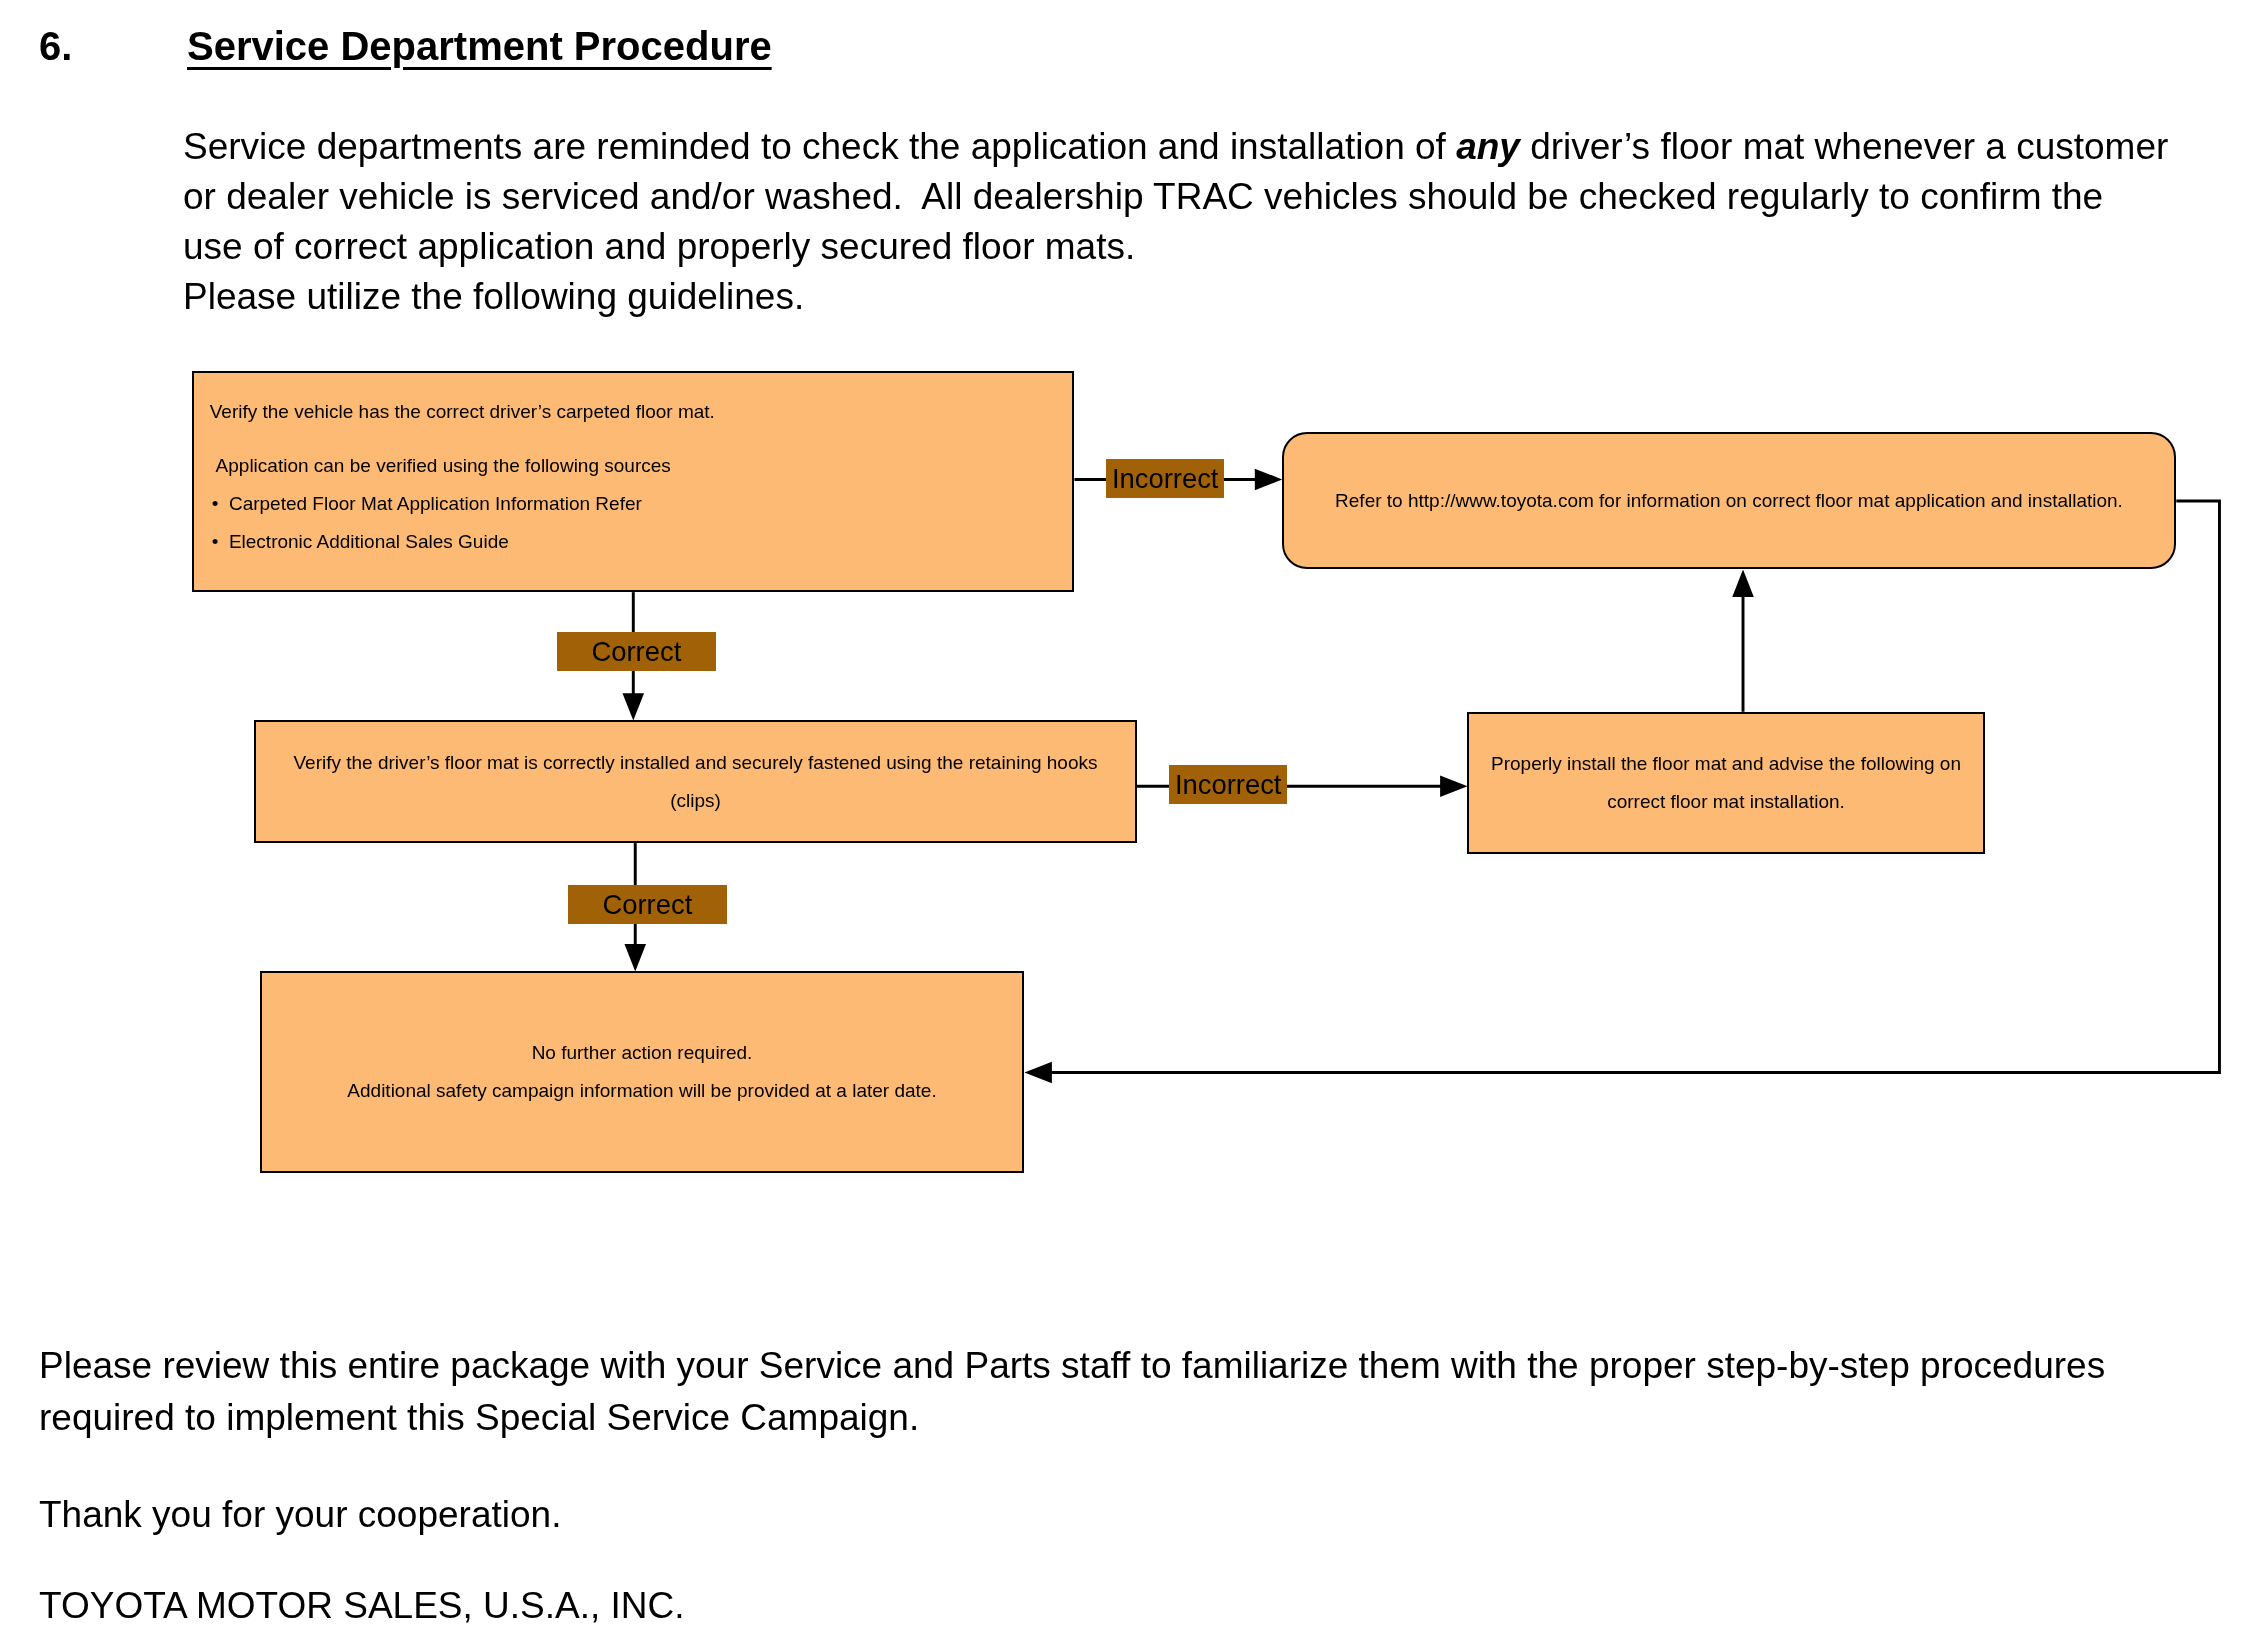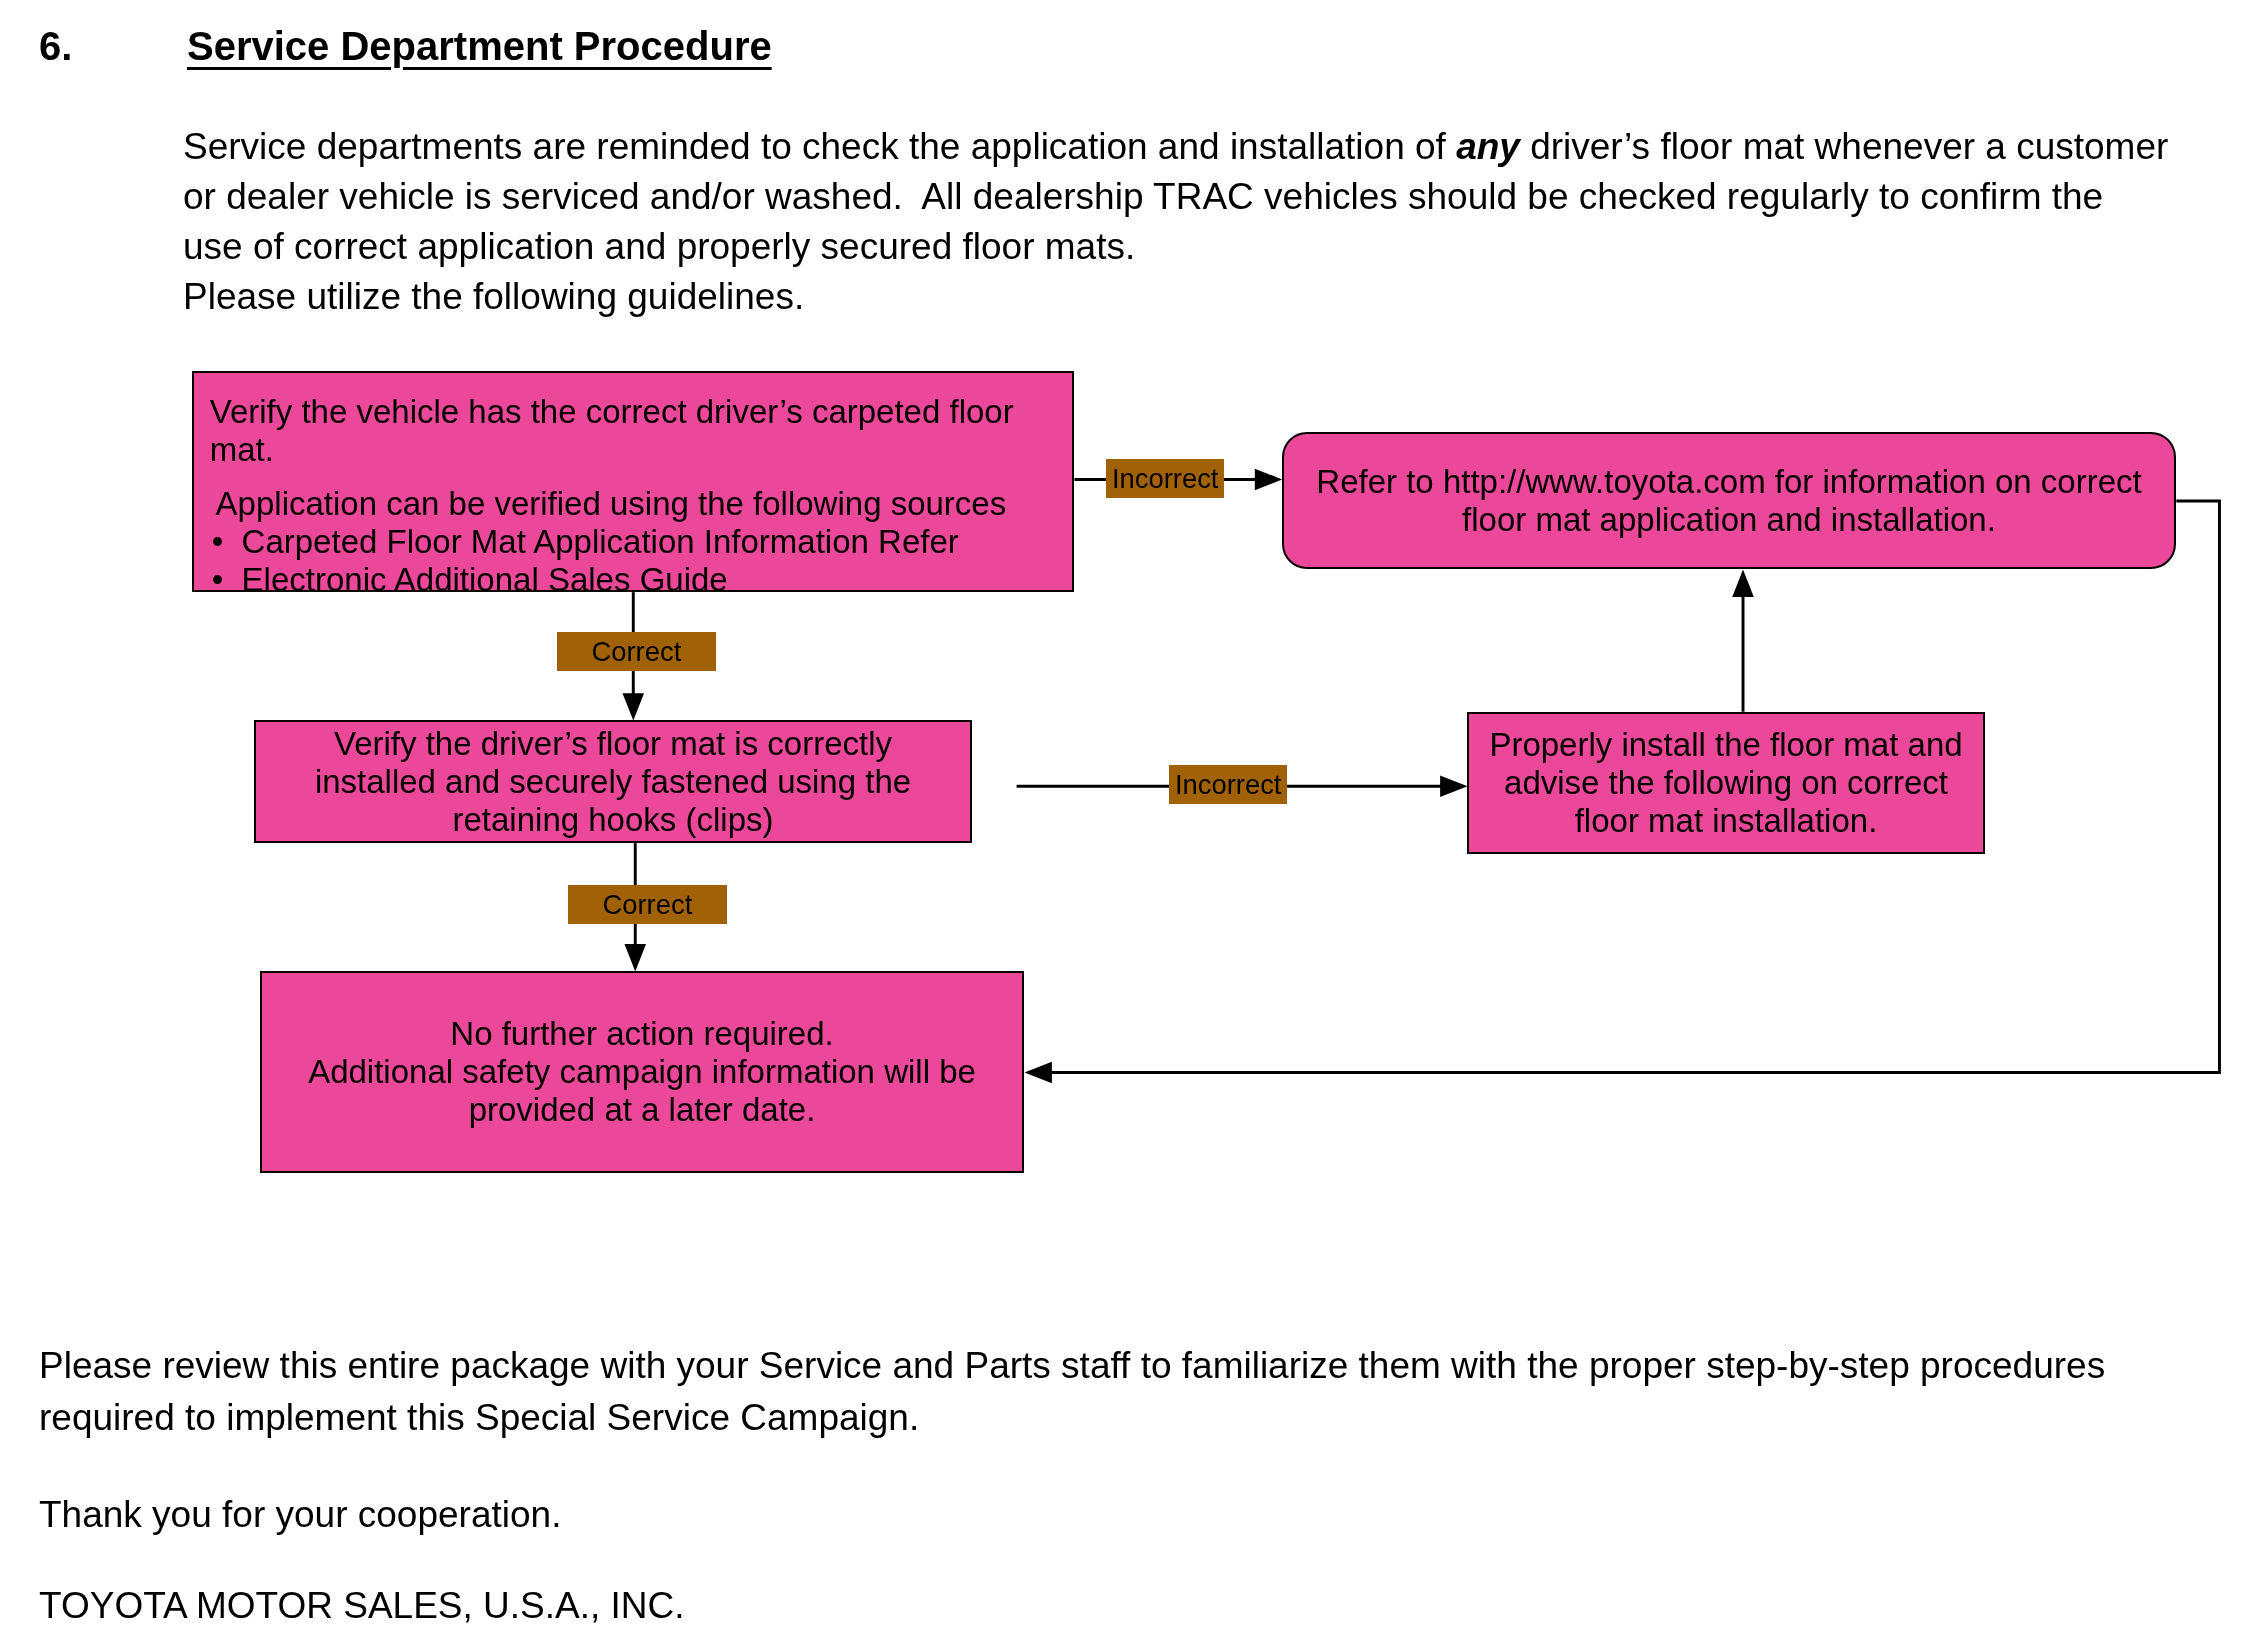--- a/index.html
+++ b/index.html
@@ -13,33 +13,33 @@
   .doc-title{
     left:187px;top:23.5px;font-size:40px;font-weight:bold;
     text-decoration:underline;text-decoration-thickness:2.9px;text-underline-offset:6.9px;
   }
   .intro{
     left:183px;top:122px;width:1990px;
     font-size:37px;line-height:50px;white-space:pre-wrap;
   }
   .intro b i{font-style:italic;}
   .flowbox{
-    border:2.9px solid #000;background:#ec4899;box-sizing:border-box;
-    font-size:33px;line-height:38px;z-index:2;
+    border:2.9px solid #000;background:#fdba74;box-sizing:border-box;
+    font-size:19px;line-height:38px;z-index:2;
   }
   .centerbox{
     display:flex;align-items:center;justify-content:center;
     text-align:center;padding:5.9px 17.6px;
   }
   #box-verify-application{left:192px;top:371px;width:882px;height:221px;padding:19.6px 15.7px 0 15.7px;}
   #box-verify-application .b1-line2{margin-top:16.7px;margin-left:5.9px;}
   #box-verify-application .bullet-line{margin-left:2px;}
   #box-verify-application .bullet-line::before{content:"\2022\00a0\00a0";}
   #box-refer-website{left:1282px;top:432px;width:894px;height:137px;border-radius:25px;}
-  #box-verify-installed{left:254px;top:720px;width:718px;height:123px;text-align:center;}
+  #box-verify-installed{left:254px;top:720px;width:883px;height:123px;text-align:center;}
   #box-properly-install{left:1467px;top:712px;width:518px;height:142px;}
   #box-no-action{left:260px;top:971px;width:764px;height:202px;}
   .flowlabel{
     font-size:27.4px;line-height:39px;background:#a16207;z-index:3;
     text-align:center;padding:0 5.9px;
   }
   #label-correct-1{left:557px;top:632px;width:147px;}
   #label-incorrect-1{left:1106px;top:459px;}
   #label-correct-2{left:568px;top:885px;width:147px;}
   #label-incorrect-2{left:1169px;top:765px;}

